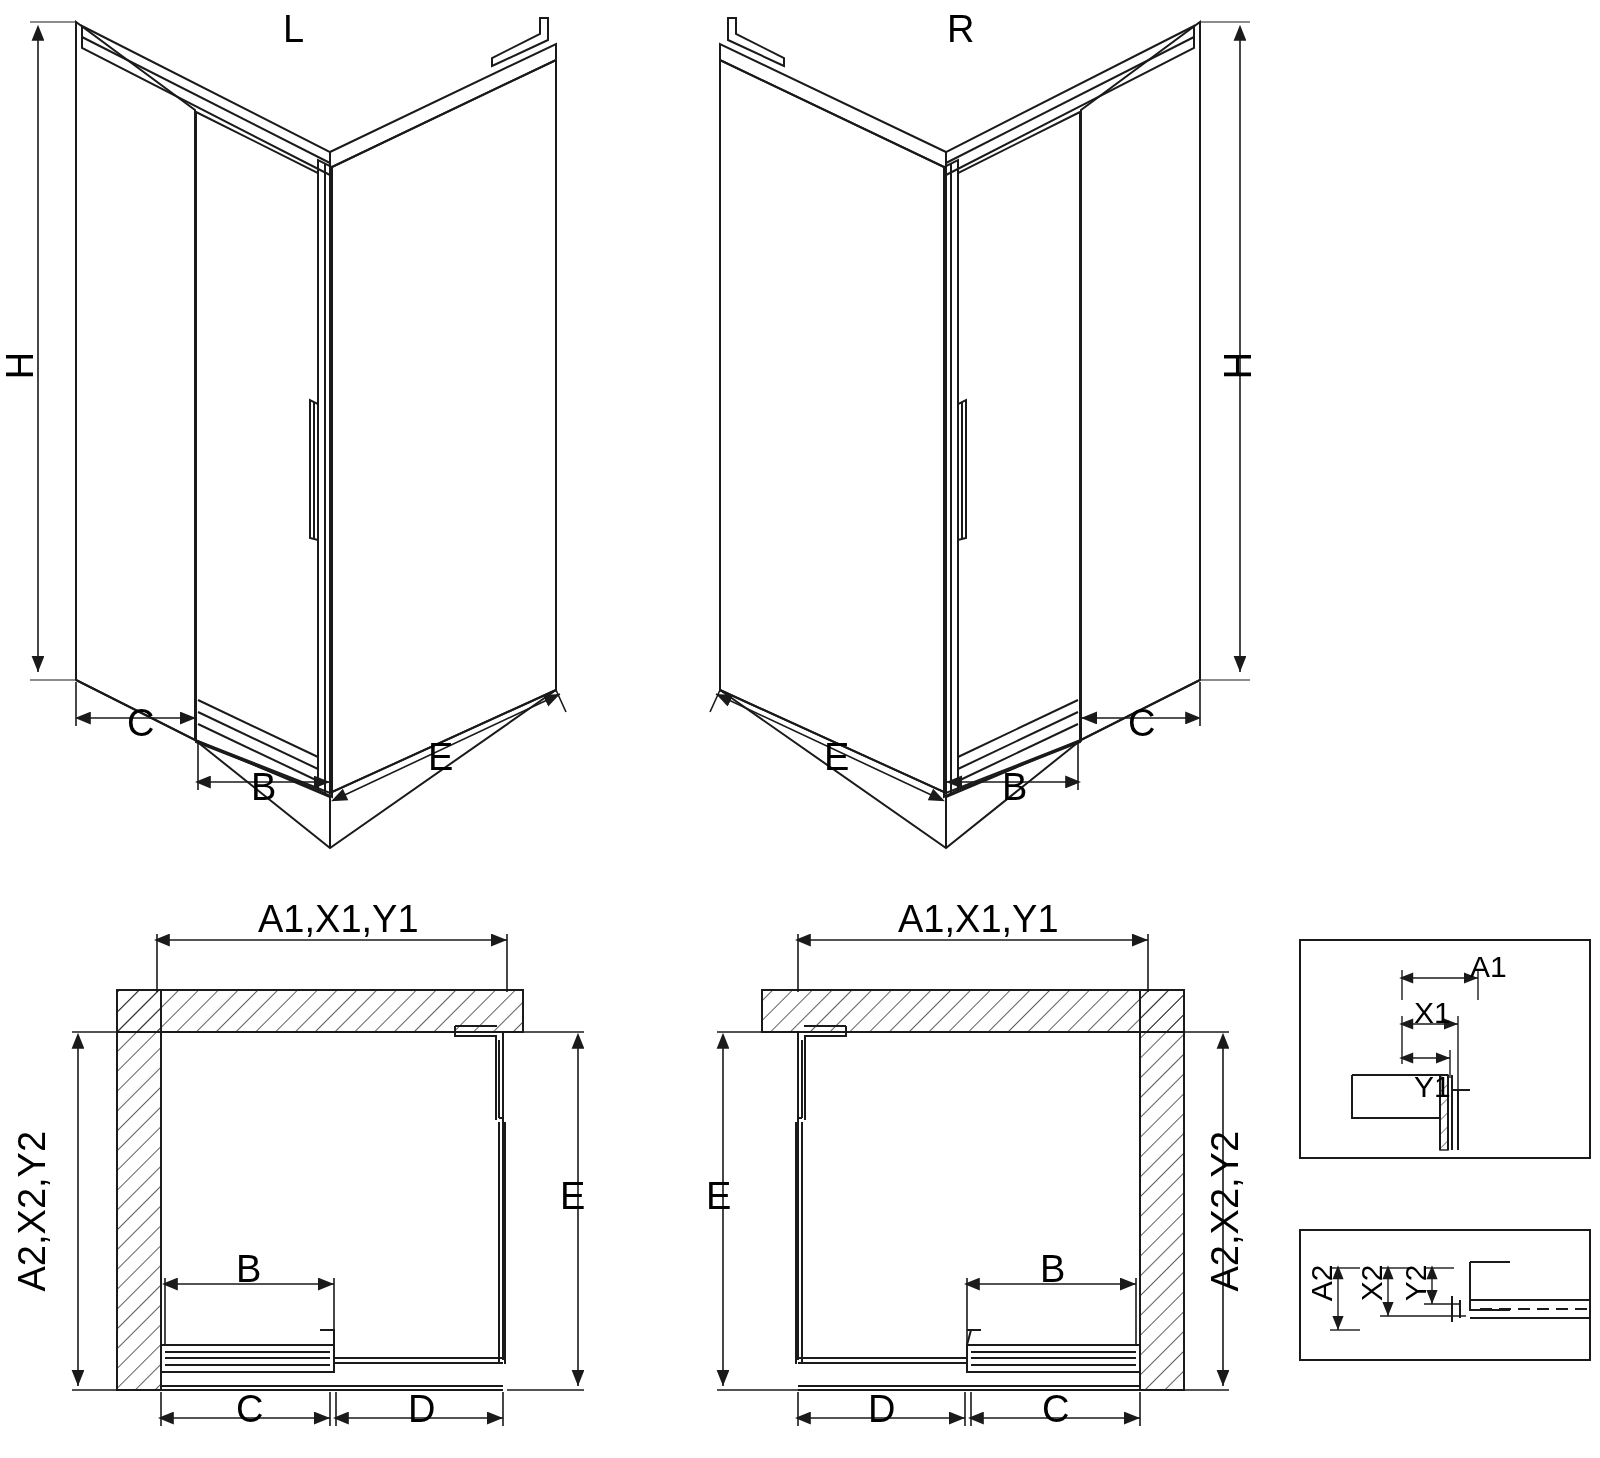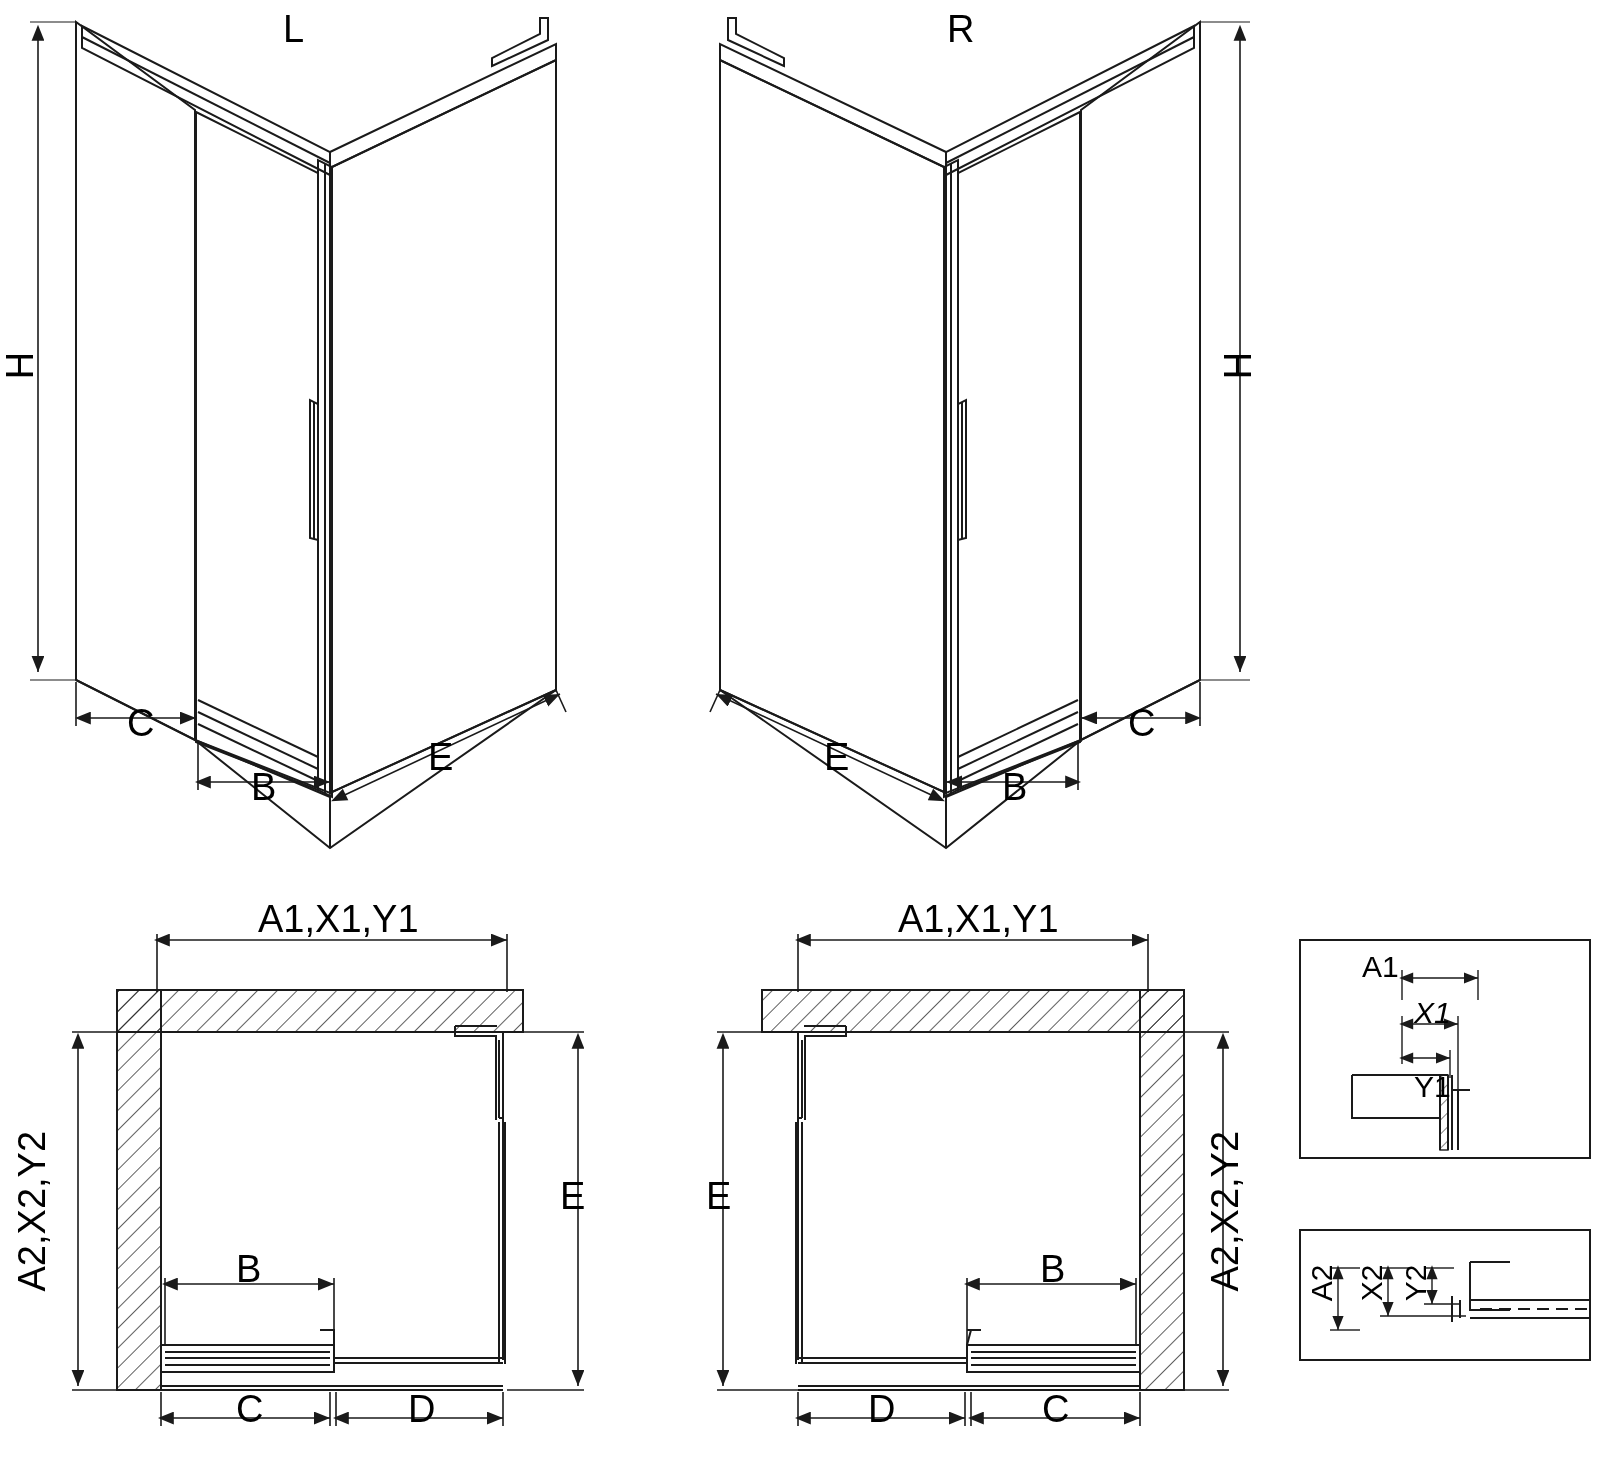--- a/index.html
+++ b/index.html
@@ -312,21 +312,21 @@
 
 <div class="lbl big" style="left:236px;top:1248px;">B</div>
 <div class="lbl big" style="left:1040px;top:1248px;">B</div>
 
 <div class="lbl big" style="left:236px;top:1388px;">C</div>
 <div class="lbl big" style="left:408px;top:1388px;">D</div>
 
 <div class="lbl big" style="left:1042px;top:1388px;">C</div>
 <div class="lbl big" style="left:868px;top:1388px;">D</div>
 
-<div class="lbl dim" style="left:1362px;top:950px;">A1</div>
-<div class="lbl dim" style="left:1414px;top:996px;font-style:italic;">X1</div>
+<div class="lbl dim" style="left:1470px;top:950px;">A1</div>
+<div class="lbl dim" style="left:1414px;top:996px;">X1</div>
 <div class="lbl dim" style="left:1414px;top:1070px;">Y1</div>
 
 <div class="lbl dim rot90" style="left:1292px;top:1266px;width:60px;text-align:center;">A2</div>
 <div class="lbl dim rot90" style="left:1342px;top:1266px;width:60px;text-align:center;">X2</div>
 <div class="lbl dim rot90" style="left:1386px;top:1266px;width:60px;text-align:center;">Y2</div>
 
 </div>
 
 </body></html>

